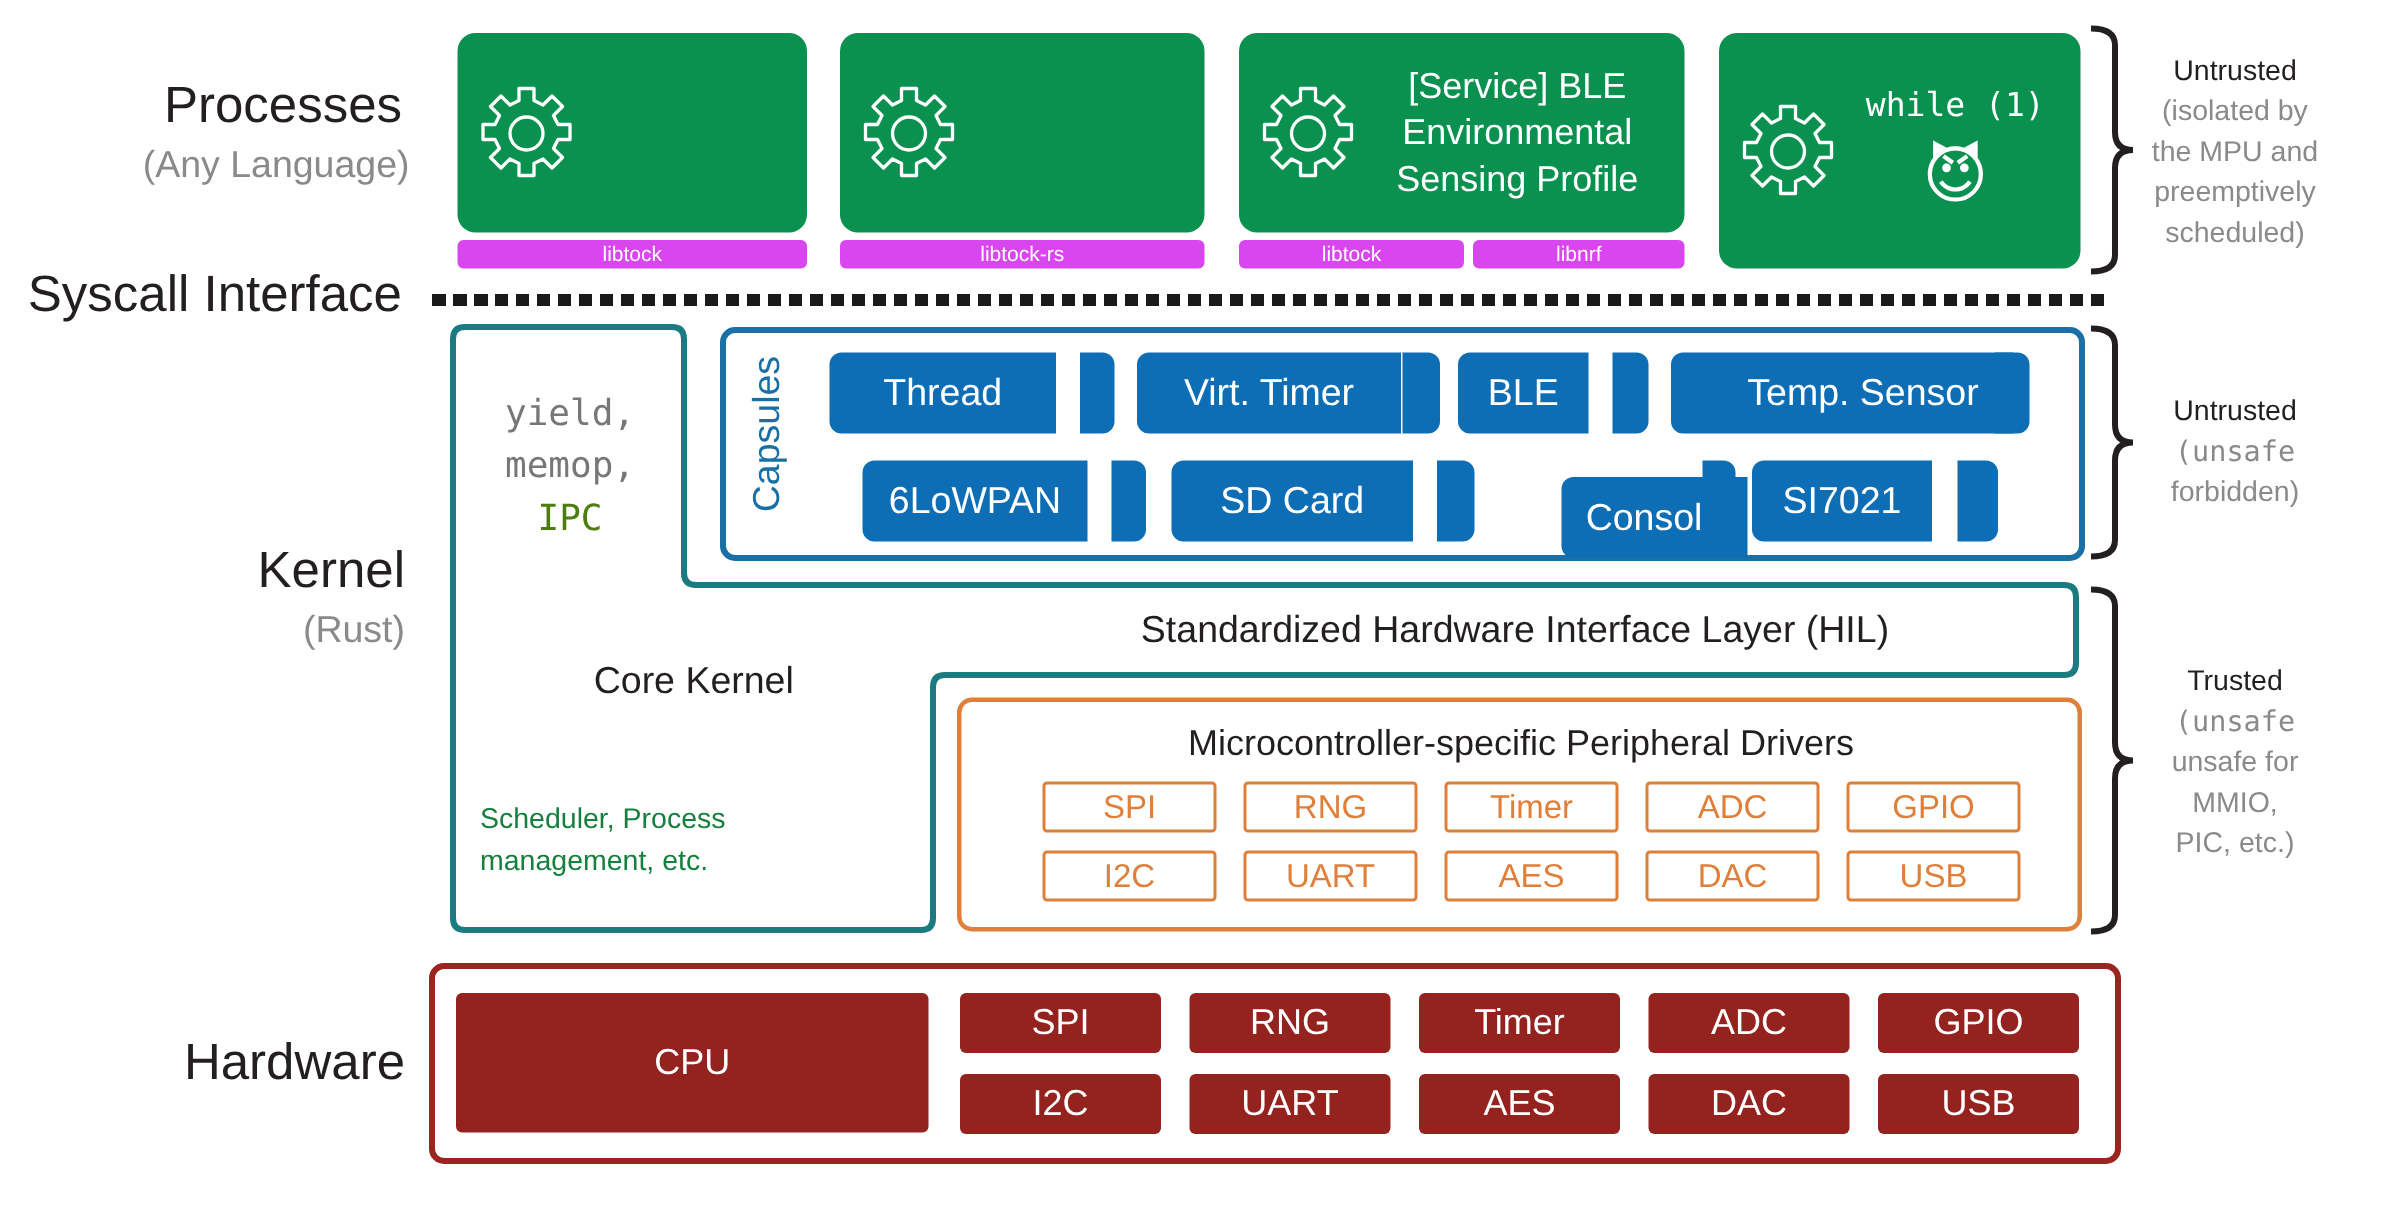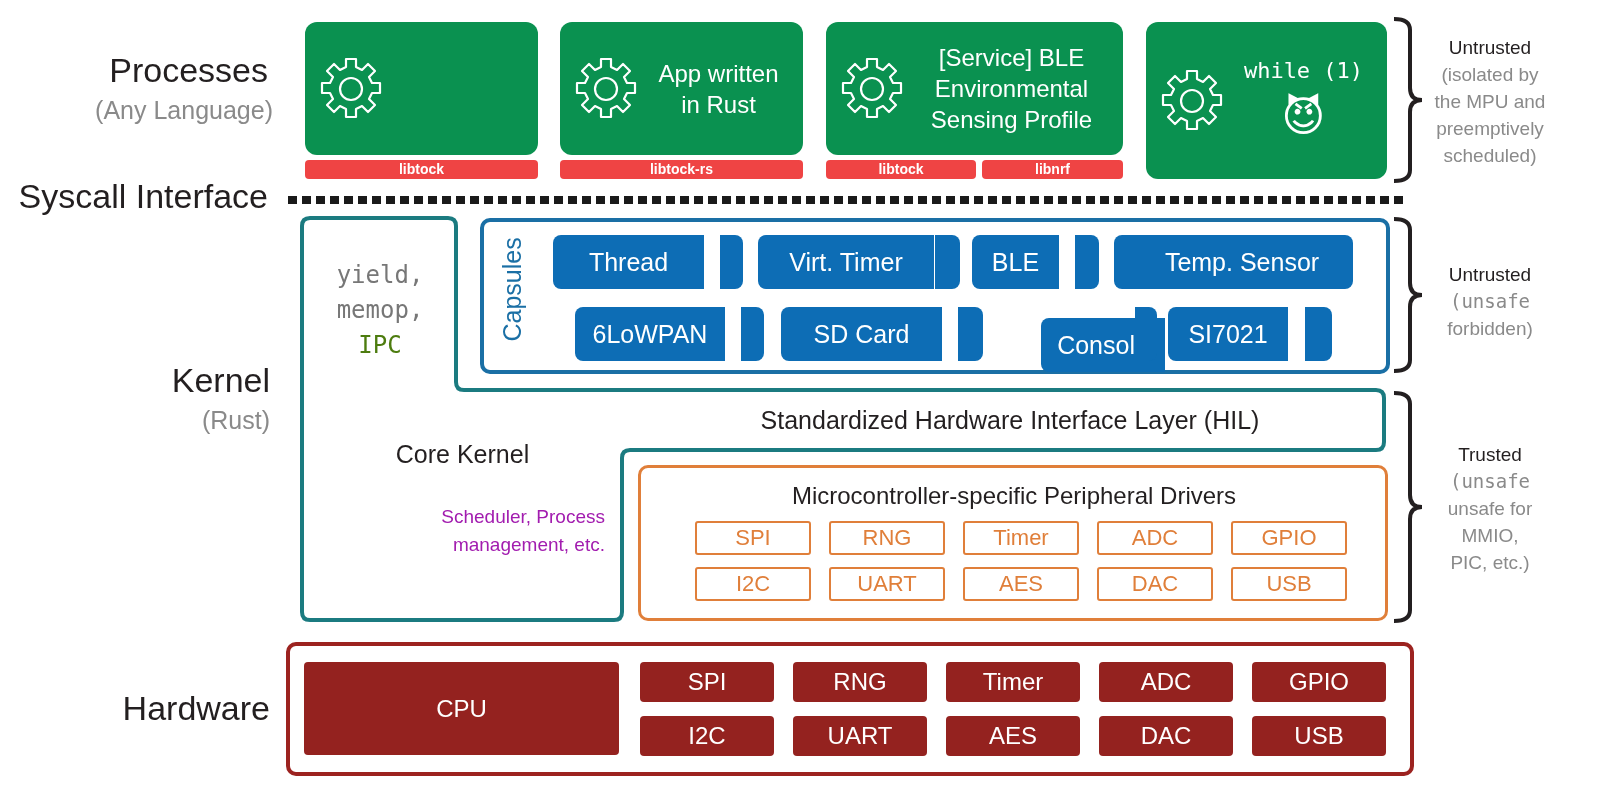--- a/index.html
+++ b/index.html
@@ -6,21 +6,21 @@
   body { width:1600px; height:803px; position:relative; overflow:hidden;
          font-family:"Liberation Sans", "DejaVu Sans", sans-serif; }
   .abs { position:absolute; }
   .layer-title { position:absolute; text-align:right; color:#231f20; font-size:34px; line-height:1.1; }
   .layer-sub { position:absolute; text-align:right; color:#8a8a8a; font-size:25px; }
 
   
   .proc { position:absolute; background:#0a9150; border-radius:12px; color:#fff; }
   .proc .gear { position:absolute; left:10px; top:50%; transform:translateY(-50%); width:72px; height:72px; }
   .proc .ptext { position:absolute; left:82px; right:8px; top:0; bottom:0; display:flex; align-items:center; justify-content:center; text-align:center; font-size:24px; line-height:31px; }
-  .lib { position:absolute; background:#ef4444; color:#fff; border-radius:4px; font-size:14px; text-align:center; line-height:19px; height:19px;font-weight:bold; }
+  .lib { position:absolute; background:#d946ef; color:#fff; border-radius:4px; font-size:14px; text-align:center; line-height:19px; height:19px; }
   .mono { font-family:"DejaVu Sans Mono", "Liberation Mono", monospace; }
 
   .syscall-line { position:absolute; left:288px; top:196px; width:1120px; height:8px;
      background: repeating-linear-gradient(90deg, #1a1a1a 0 9px, transparent 9px 14px); }
 
   
   .bracket { position:absolute; }
   .brk-label { position:absolute; text-align:center; font-size:19px; line-height:27px; color:#8a8a8a; }
   .brk-label .h { color:#231f20; }
   .capsules-box { position:absolute; border:4px solid #1a6fa5; border-radius:10px; background:#fff; }
@@ -54,26 +54,20 @@
         </svg></span>
     </div>
     <div class="lib" style="left: 305px; top: 160px; width: 233px;">libtock</div>
     <div class="proc" style="left: 560px; top: 22px; width: 243px; height: 133px;">
       <span class="gear"><svg viewBox="0 0 72 72" width="72" height="72">
           <g fill="none" stroke="#fff" stroke-width="2.2" stroke-linejoin="round">
             <path d="M31,6 h10 v8 l6,3 6,-6 7,7 -6,6 3,6 h8 v10 h-8 l-3,6 6,6 -7,7 -6,-6 -6,3 v8 h-10 v-8 l-6,-3 -6,6 -7,-7 6,-6 -3,-6 h-8 v-10 h8 l3,-6 -6,-6 7,-7 6,6 6,-3 z"></path>
             <circle cx="36" cy="36" r="11"></circle>
           </g>
         </svg></span>
-      <div class="ptext">
-        <div>
-          <div>App written</div>
-          <div>in Rust</div>
-        </div>
-      </div>
     </div>
     <div class="lib" style="left: 560px; top: 160px; width: 243px;">libtock-rs</div>
     <div class="proc" style="left: 826px; top: 22px; width: 297px; height: 133px;">
       <span class="gear"><svg viewBox="0 0 72 72" width="72" height="72">
           <g fill="none" stroke="#fff" stroke-width="2.2" stroke-linejoin="round">
             <path d="M31,6 h10 v8 l6,3 6,-6 7,7 -6,6 3,6 h8 v10 h-8 l-3,6 6,6 -7,7 -6,-6 -6,3 v8 h-10 v-8 l-6,-3 -6,6 -7,-7 6,-6 -3,-6 h-8 v-10 h8 l3,-6 -6,-6 7,-7 6,6 6,-3 z"></path>
             <circle cx="36" cy="36" r="11"></circle>
           </g>
         </svg></span>
       <div class="ptext">
@@ -130,21 +124,21 @@
     <div class="cap-tab" style="left: 958px; top: 307px; width: 25px;"></div>
     <div class="cap" style="left: 993px; top: 318px; width: 124px; border-radius: 8px 0px 0px 8px; margin-left: 48px;">Console</div>
     <div class="cap-tab" style="left: 1135px; top: 307px; width: 22px;"></div>
     <div class="cap" style="left: 1168px; top: 307px; width: 120px; border-radius: 8px 0px 0px 8px;">SI7021</div>
     <div class="cap-tab" style="left: 1305px; top: 307px; width: 27px;"></div>
   </div>
 
 <div class="abs" style="left:630px; top:406px; width:760px; text-align:center; font-size:25px; color:#231f20;">Standardized Hardware Interface Layer (HIL)</div>
 
 <div class="abs" style="left:320px; top:440px; width:285px; text-align:center; font-size:25px; color:#231f20;">Core Kernel</div>
-<div class="abs" style="left:320px; top:503px; width:285px; text-align:right; font-size:19px; line-height:28px; color:#a21caf;">
+<div class="abs" style="left:320px; top:533px; width:285px; text-align:left; font-size:19px; line-height:28px; color:#15803d;">
   <div>Scheduler, Process</div>
   <div>management, etc.</div>
 </div>
 
 <div class="orange-box" style="left:638px; top:465px; width:744px; height:150px;"></div>
 <div class="abs" style="left:642px; top:482px; width:744px; text-align:center; font-size:24px; color:#231f20;">Microcontroller-specific Peripheral Drivers</div>
 <div id="drivers">
     <div class="drv" style="left: 695px; top: 521px;">SPI</div>
     <div class="drv" style="left: 829px; top: 521px;">RNG</div>
     <div class="drv" style="left: 963px; top: 521px;">Timer</div>

